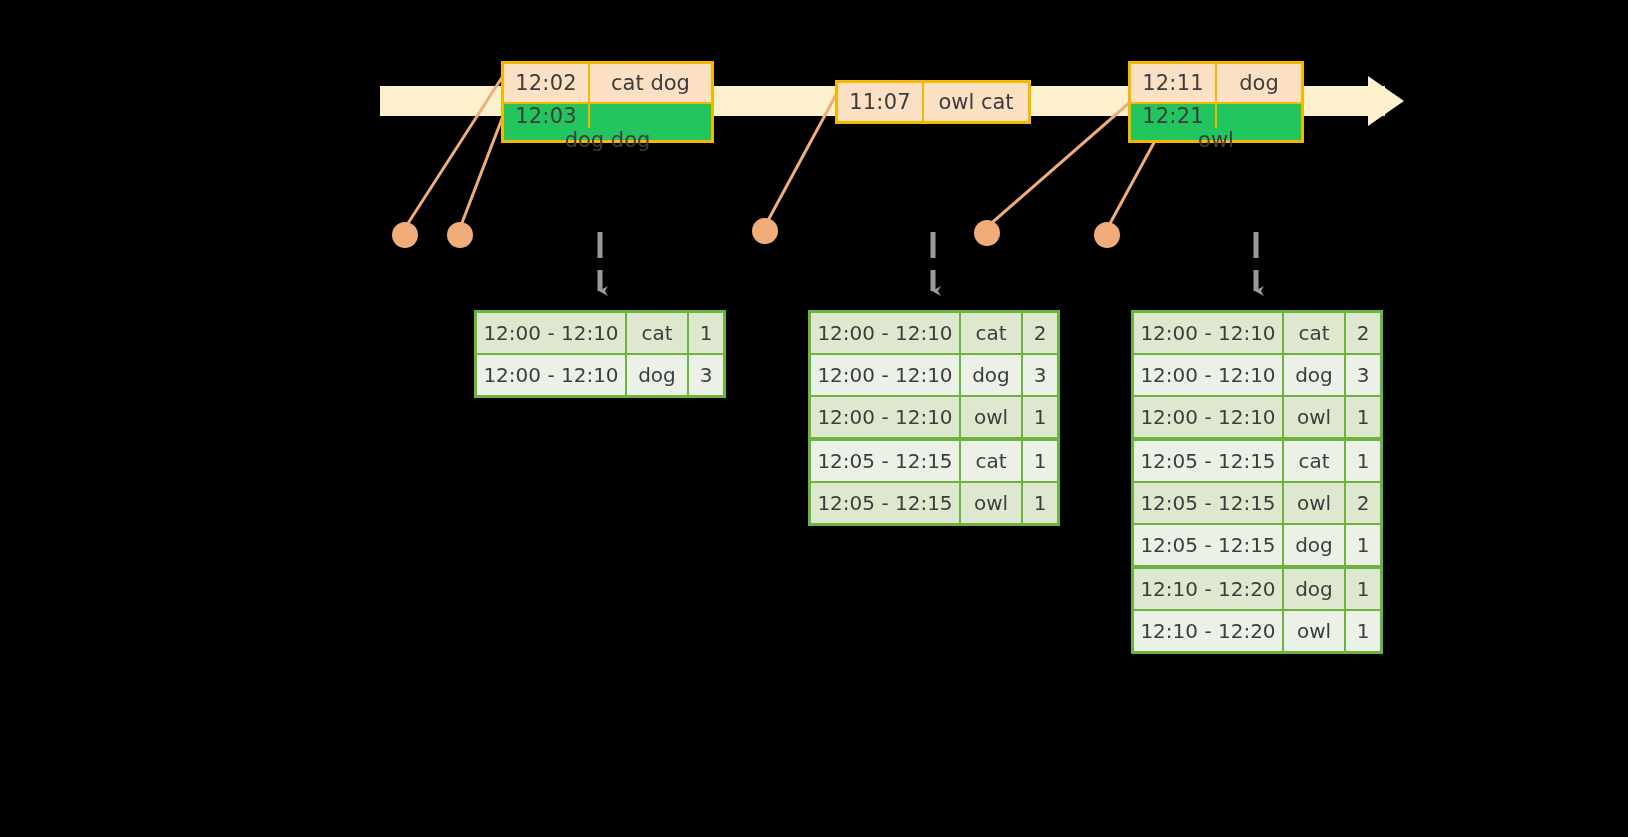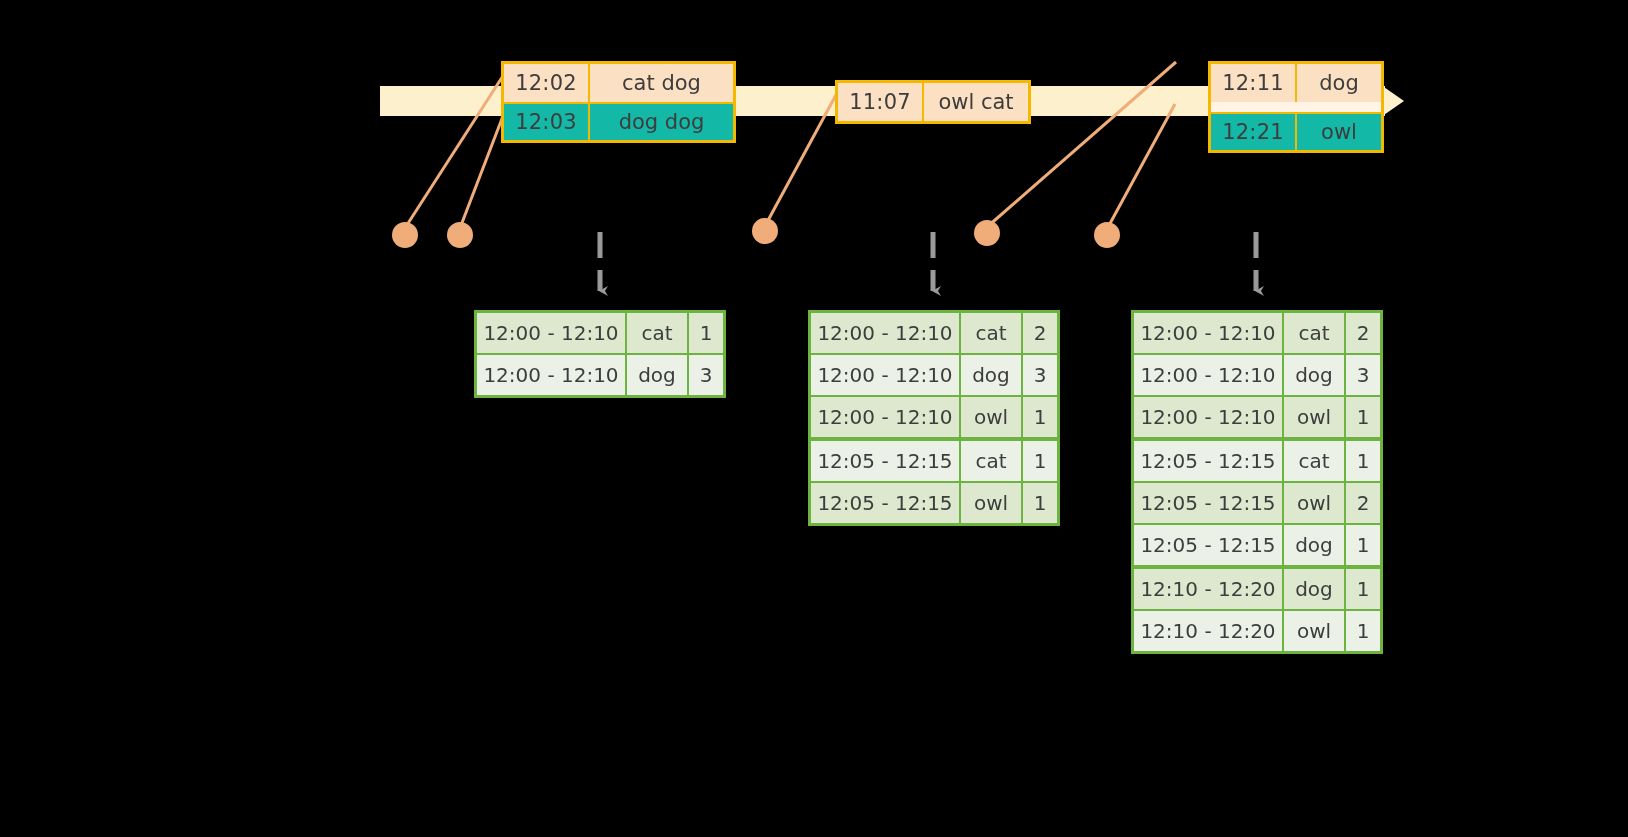--- a/index.html
+++ b/index.html
@@ -45,40 +45,40 @@
     background: #fff4e6;
     display: flex;
     flex-direction: column;
   }
   .event-row {
     display: flex;
     height: 38px;
   }
   .event-row + .event-row { border-top: 2px solid #f5b800; }
   .event-row.shade  { background: #fbe0c3; }
-  .event-row.plain  { background: #14b8a6; }
+  .event-row.plain  { background: #22c55e; flex-direction: column; }
   .event-time {
     width: 86px;
     display: flex; align-items: center; justify-content: center;
     font-size: 21px; color: #3d3d3d;
     border-right: 2px solid #f5b800;
     letter-spacing: .2px;
   }
   .event-words {
     flex: 1;
     display: flex; align-items: center; justify-content: center;
     font-size: 21px; color: #3d3d3d;
     padding: 0 12px;
     white-space: nowrap;
   }
 
   
-  #event-box-1 { left: 501px; top: 61px;  width: 235px; }
+  #event-box-1 { left: 501px; top: 61px;  width: 213px; }
   #event-box-2 { left: 835px; top: 80px;  width: 196px; }
-  #event-box-3 { left: 1208px; top: 61px; width: 176px; gap: 10px; }
+  #event-box-3 { left: 1128px; top: 61px; width: 176px; }
 
   
   .result-table {
     position: absolute;
     border: 3px solid #6cb33f;
     background: #6cb33f;
     display: flex; flex-direction: column;
     gap: 2px;
   }
   .result-row {

